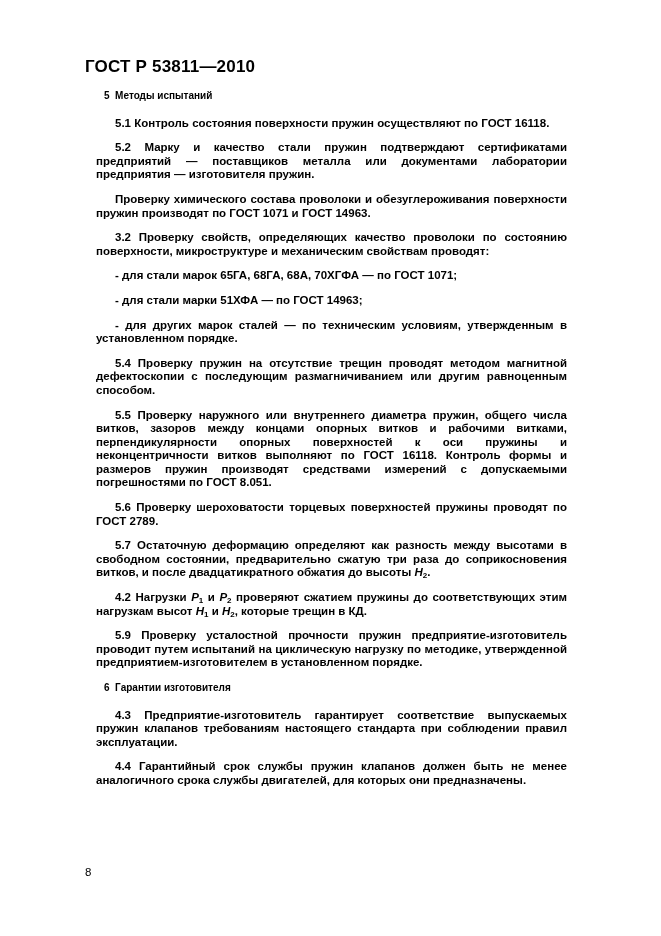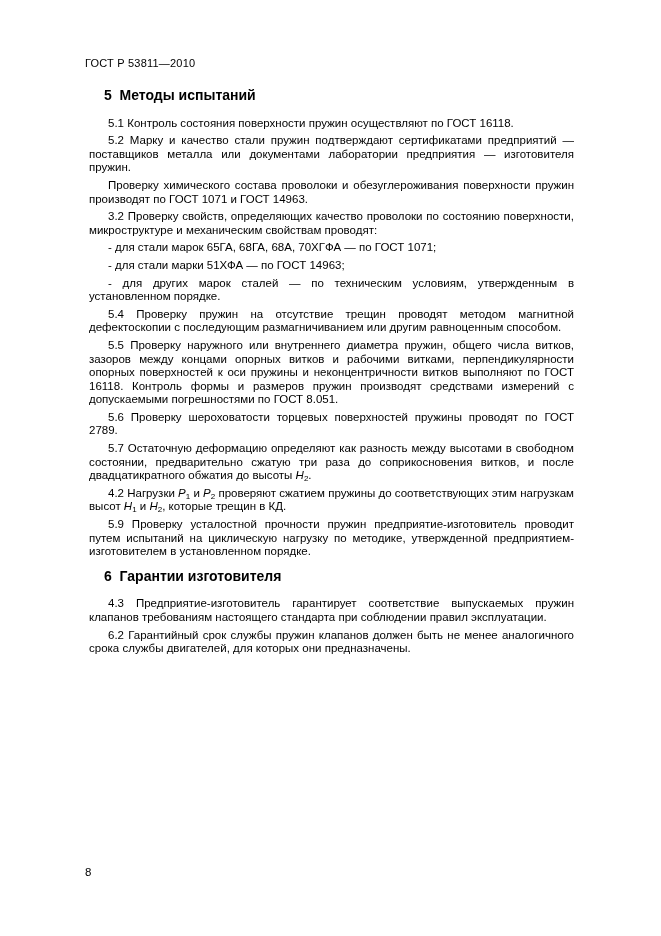--- a/index.html
+++ b/index.html
@@ -15,45 +15,46 @@
     position: relative;
     width: 661px;
     height: 936px;
     background: #ffffff;
     overflow: hidden;
   }
   .doc-header {
     position: absolute;
     left: 85px;
     top: 57px;
-    font-size: 11px;
-    font-weight: normal;
+    font-size: 17px;
+    font-weight: bold;
     letter-spacing: 0.2px;
   }
   .content {
     position: absolute;
     left: 85px;
     top: 89px;
     width: 493px;
     font-size: 11.5px;
     line-height: 13.6px;
   }
   .section-heading {
-    font-size: 14px;
+    font-size: 10px;
     font-weight: bold;
     padding-left: 19px;
     margin: 0 0 14px 0;
   }
   .section-heading:not(:first-child) {
     margin-top: 11px;
   }
   .para {
-    margin: 4px;
+    margin: 11px;
     text-align: justify;
     text-indent: 19px;
+    font-weight: bold;
   }
   .para i { font-style: italic; }
   .para sub {
     font-size: 8px;
     line-height: 0;
     vertical-align: -2px;
   }
   .page-number {
     position: absolute;
     left: 85px;
@@ -77,17 +78,17 @@
       <p class="para list"><span>- для стали марки 51ХФА — по ГОСТ 14963;</span></p>
       <p class="para list"><span>- для других марок сталей — по техническим условиям, утвержденным в установленном порядке.</span></p>
       <p class="para"><span>5.4 Проверку пружин на отсутствие трещин проводят методом магнитной дефектоскопии с последующим размагничиванием или другим равноценным способом.</span></p>
       <p class="para"><span>5.5 Проверку наружного или внутреннего диаметра пружин, общего числа витков, зазоров между концами опорных витков и рабочими витками, перпендикулярности опорных поверхностей к оси пружины и неконцентричности витков выполняют по ГОСТ 16118. Контроль формы и размеров пружин производят средствами измерений с допускаемыми погрешностями по ГОСТ 8.051.</span></p>
       <p class="para"><span>5.6 Проверку шероховатости торцевых поверхностей пружины проводят по ГОСТ 2789.</span></p>
       <p class="para"><span>5.7 Остаточную деформацию определяют как разность между высотами в свободном состоянии, предварительно сжатую три раза до соприкосновения витков, и после двадцатикратного обжатия до высоты </span><i>H</i><sub>2</sub><span>.</span></p>
       <p class="para"><span>4.2 Нагрузки </span><i>P</i><sub>1</sub><span> и </span><i>P</i><sub>2</sub><span> проверяют сжатием пружины до соответствующих этим нагрузкам высот </span><i>H</i><sub>1</sub><span> и </span><i>H</i><sub>2</sub><span>, которые трещин в КД.</span></p>
       <p class="para"><span>5.9 Проверку усталостной прочности пружин предприятие-изготовитель проводит путем испытаний на циклическую нагрузку по методике, утвержденной предприятием-изготовителем в установленном порядке.</span></p>
       <div class="section-heading">6&nbsp; Гарантии изготовителя</div>
       <p class="para"><span>4.3 Предприятие-изготовитель гарантирует соответствие выпускаемых пружин клапанов требованиям настоящего стандарта при соблюдении правил эксплуатации.</span></p>
-      <p class="para"><span>6.2 Гарантийный срок службы пружин клапанов должен быть не менее аналогичного срока службы двигателей, для которых они предназначены.</span></p>
+      <p class="para"><span>4.4 Гарантийный срок службы пружин клапанов должен быть не менее аналогичного срока службы двигателей, для которых они предназначены.</span></p>
     </div>
 
   <div class="page-number">8</div>
 </div>
 
 </body></html>

